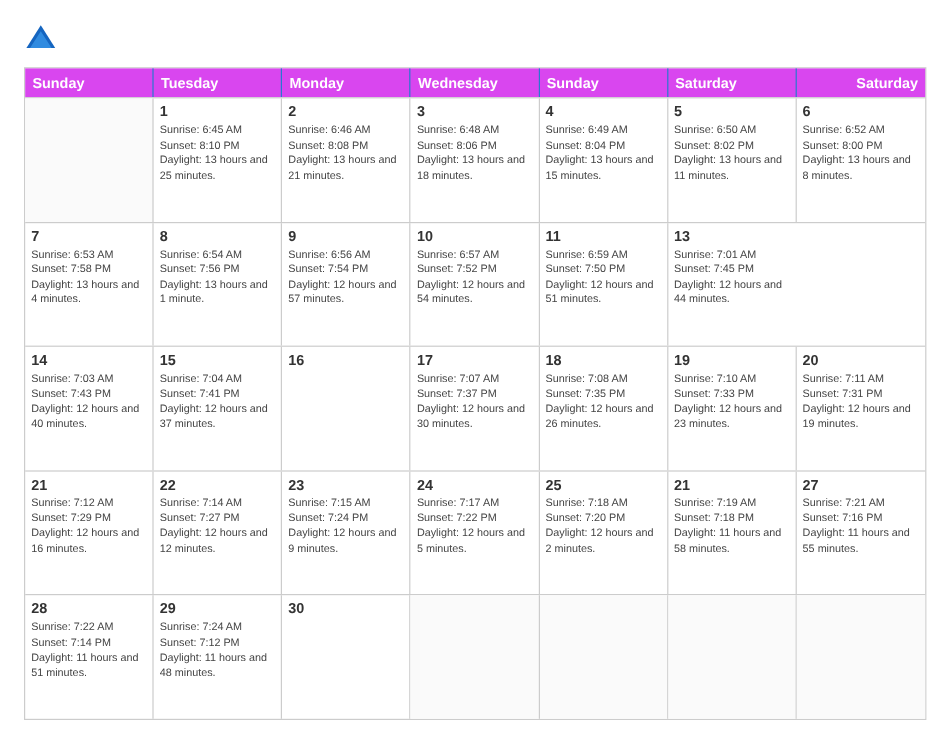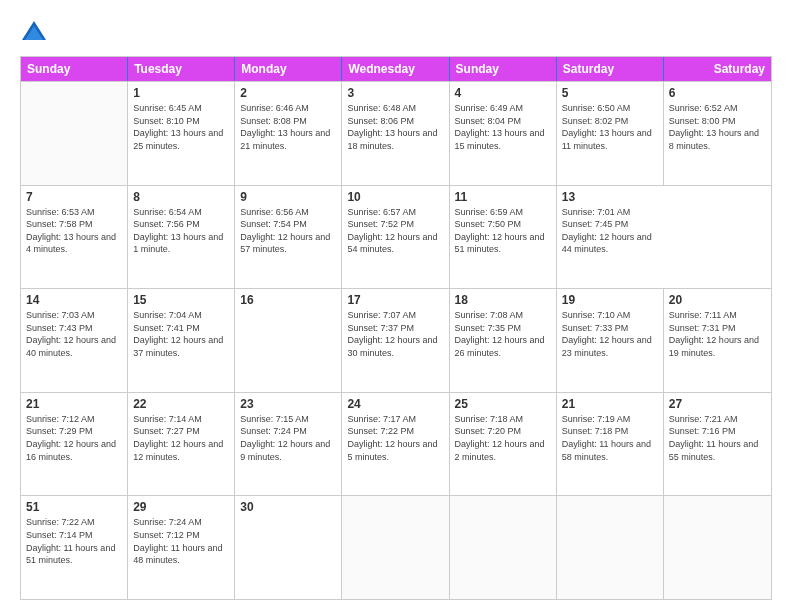--- a/index.html
+++ b/index.html
@@ -245,21 +245,21 @@
             <div class="cell-day">21</div>
             <div class="cell-info">Sunrise: 7:19 AM<br>Sunset: 7:18 PM<br>Daylight: 11 hours and 58 minutes.</div>
           </div>
           <div class="cal-cell">
             <div class="cell-day">27</div>
             <div class="cell-info">Sunrise: 7:21 AM<br>Sunset: 7:16 PM<br>Daylight: 11 hours and 55 minutes.</div>
           </div>
         </div>
         <div class="cal-row">
           <div class="cal-cell">
-            <div class="cell-day">51</div>
+            <div class="cell-day">28</div>
             <div class="cell-info">Sunrise: 7:22 AM<br>Sunset: 7:14 PM<br>Daylight: 11 hours and 51 minutes.</div>
           </div>
           <div class="cal-cell">
             <div class="cell-day">29</div>
             <div class="cell-info">Sunrise: 7:24 AM<br>Sunset: 7:12 PM<br>Daylight: 11 hours and 48 minutes.</div>
           </div>
           <div class="cal-cell">
             <div class="cell-day">30</div>
           </div>
           <div class="cal-cell empty"></div>

